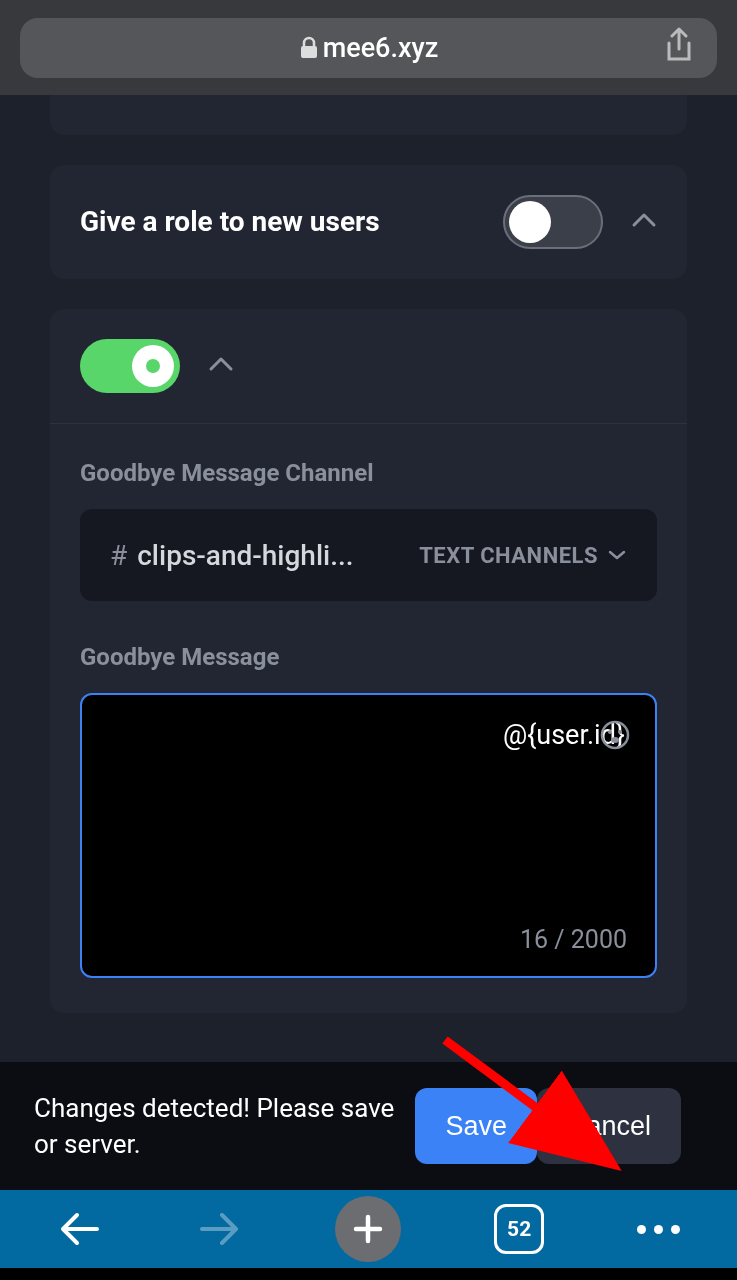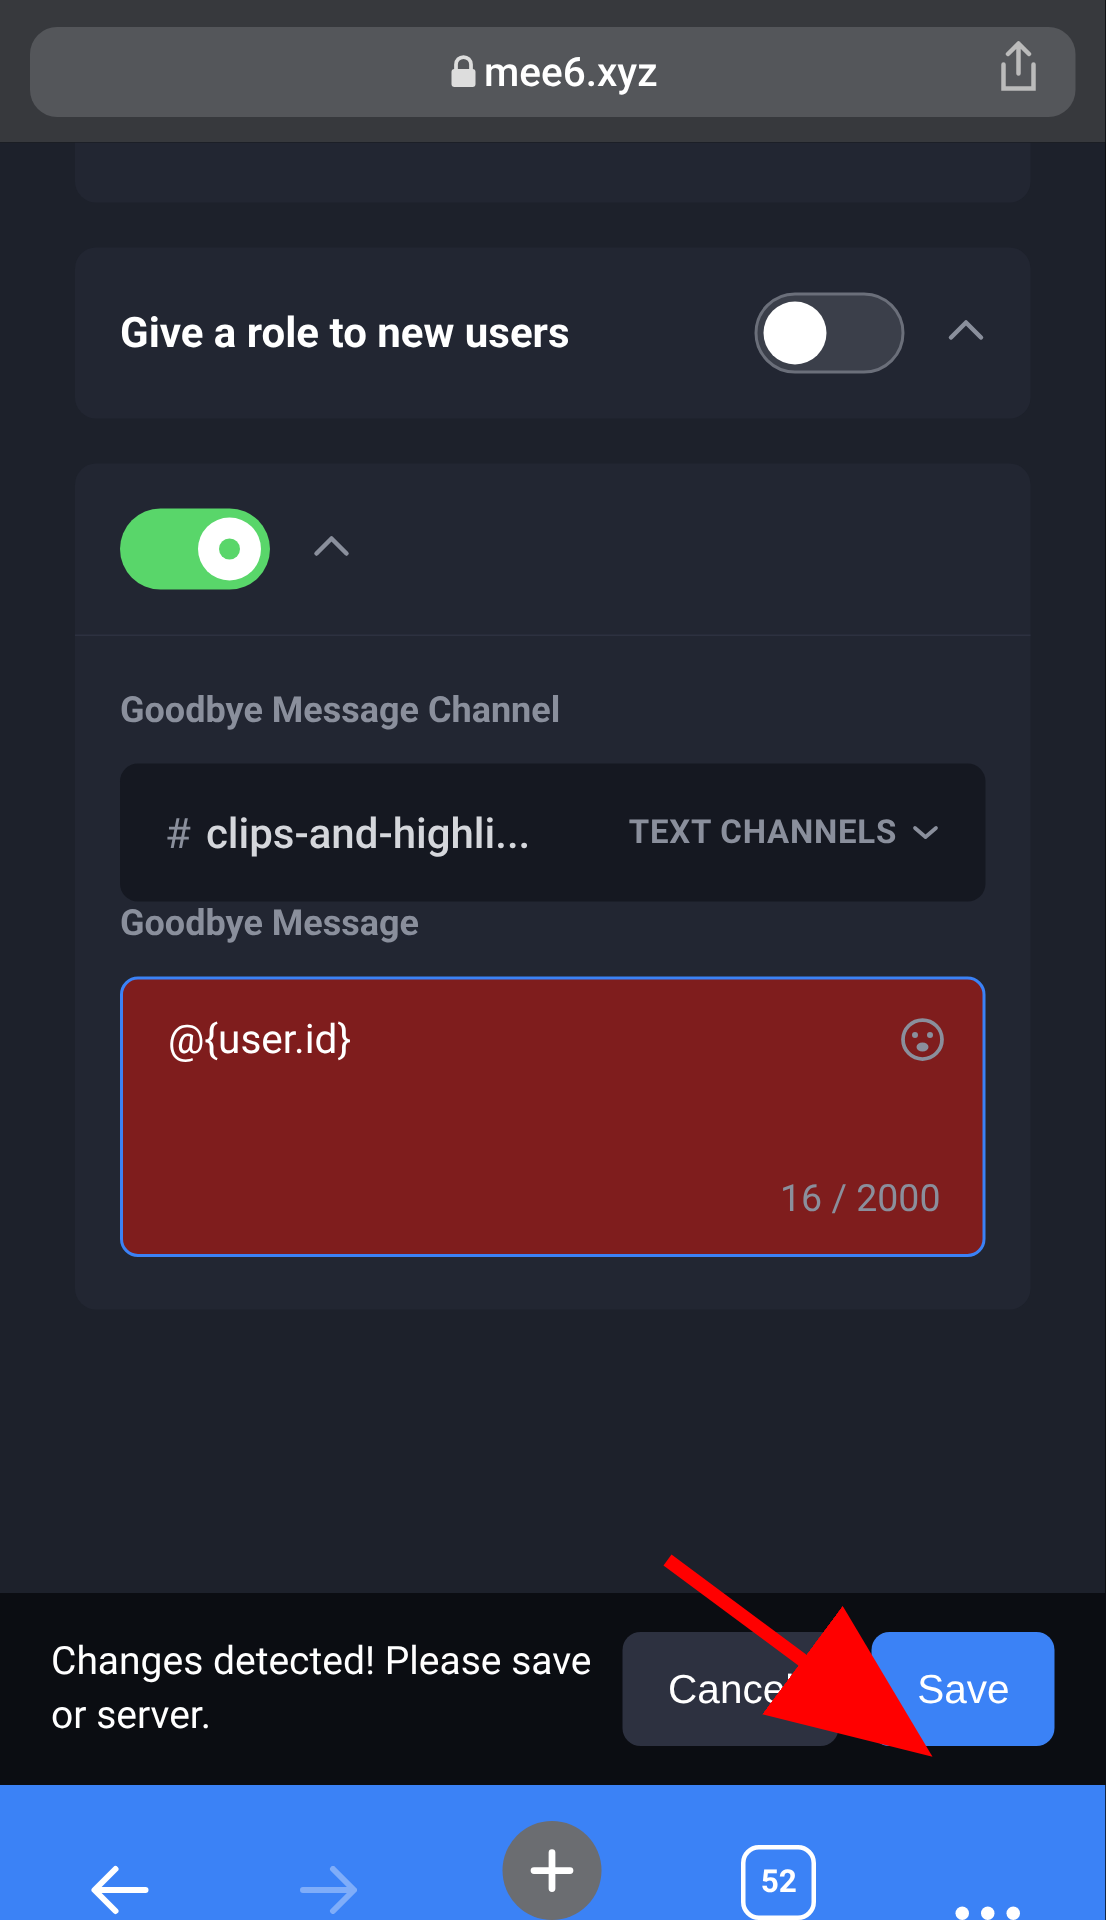--- a/index.html
+++ b/index.html
@@ -144,28 +144,30 @@
 .channel-type {
   color: #8a8f9c;
   font-size: 22px;
   font-weight: 700;
   letter-spacing: 0.5px;
   display: flex;
   align-items: center;
   gap: 9px;
 }
 .message-field {
+  margin-top: 42px;
 }
 .message-box {
-  background: #7f1d1d;
+  background: #000000;
   border: 2px solid #3b82f6;
   border-radius: 12px;
-  height: 187px;
+  height: 285px;
   padding: 24px 30px;
   position: relative;
+  text-align: right;
 }
 .message-content {
   color: #fff;
   font-size: 27px;
 }
 .emoji-btn {
   position: absolute;
   right: 24px;
   top: 24px;
 }
@@ -207,24 +209,24 @@
 .btn-cancel {
   background: #2d3140;
   color: #fff;
   margin-right: 22px;
 }
 .btn-save {
   background: #3b82f6;
   color: #fff;
 }
 .bottom-nav {
-  height: 90px;
-  background: #3b82f6;
-  display: flex;
-  align-items: flex-end;
+  height: 78px;
+  background: #0369a1;
+  display: flex;
+  align-items: center;
   justify-content: space-around;
   padding: 0 10px;
 }
 .nav-btn {
   display: flex;
   align-items: center;
   justify-content: center;
 }
 .nav-back, .nav-forward { color: #fff; }
 .nav-forward { opacity: 0.35; }
@@ -345,22 +347,22 @@
             </svg>
           </span>
           <div class="char-count">16 / 2000</div>
         </div>
       </div>
     </div>
   </div>
 
   <div class="changes-bar">
     <div class="changes-text">Changes detected! Please save or server.</div>
+    <button class="btn btn-save">Save</button>
     <button class="btn btn-cancel">Cancel</button>
-    <button class="btn btn-save">Save</button>
   </div>
 
   <svg class="arrow-annotation" style="left:430px; top:930px;" width="210" height="160" viewBox="0 0 210 160">
     <defs>
       <marker id="arrowhead" markerWidth="12" markerHeight="12" refX="9" refY="5" orient="auto">
         <polygon points="0 0, 12 5, 0 10" fill="#ff0000"></polygon>
       </marker>
     </defs>
     <line x1="15" y1="15" x2="170" y2="130" stroke="#ff0000" stroke-width="9" marker-end="url(#arrowhead)"></line>
   </svg>

